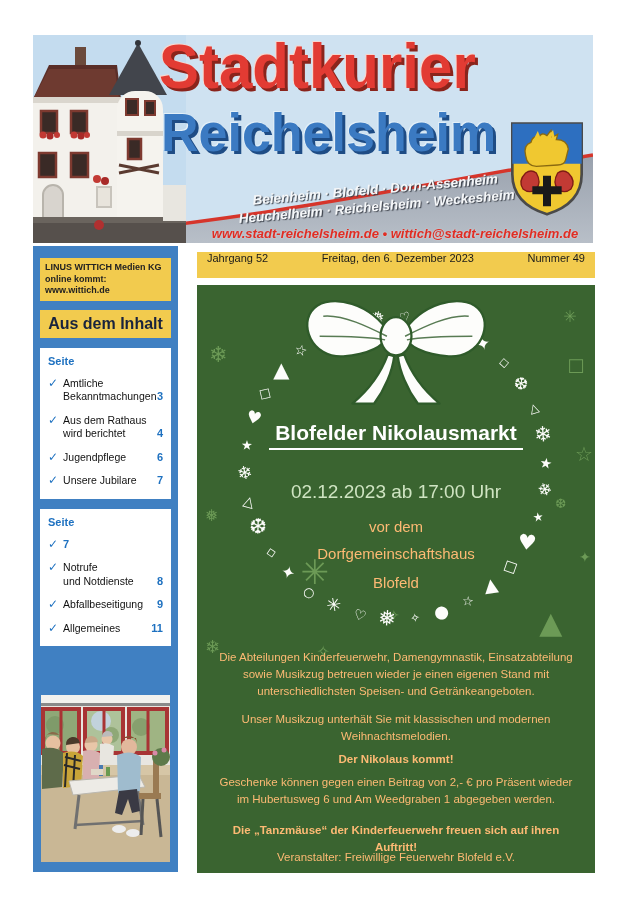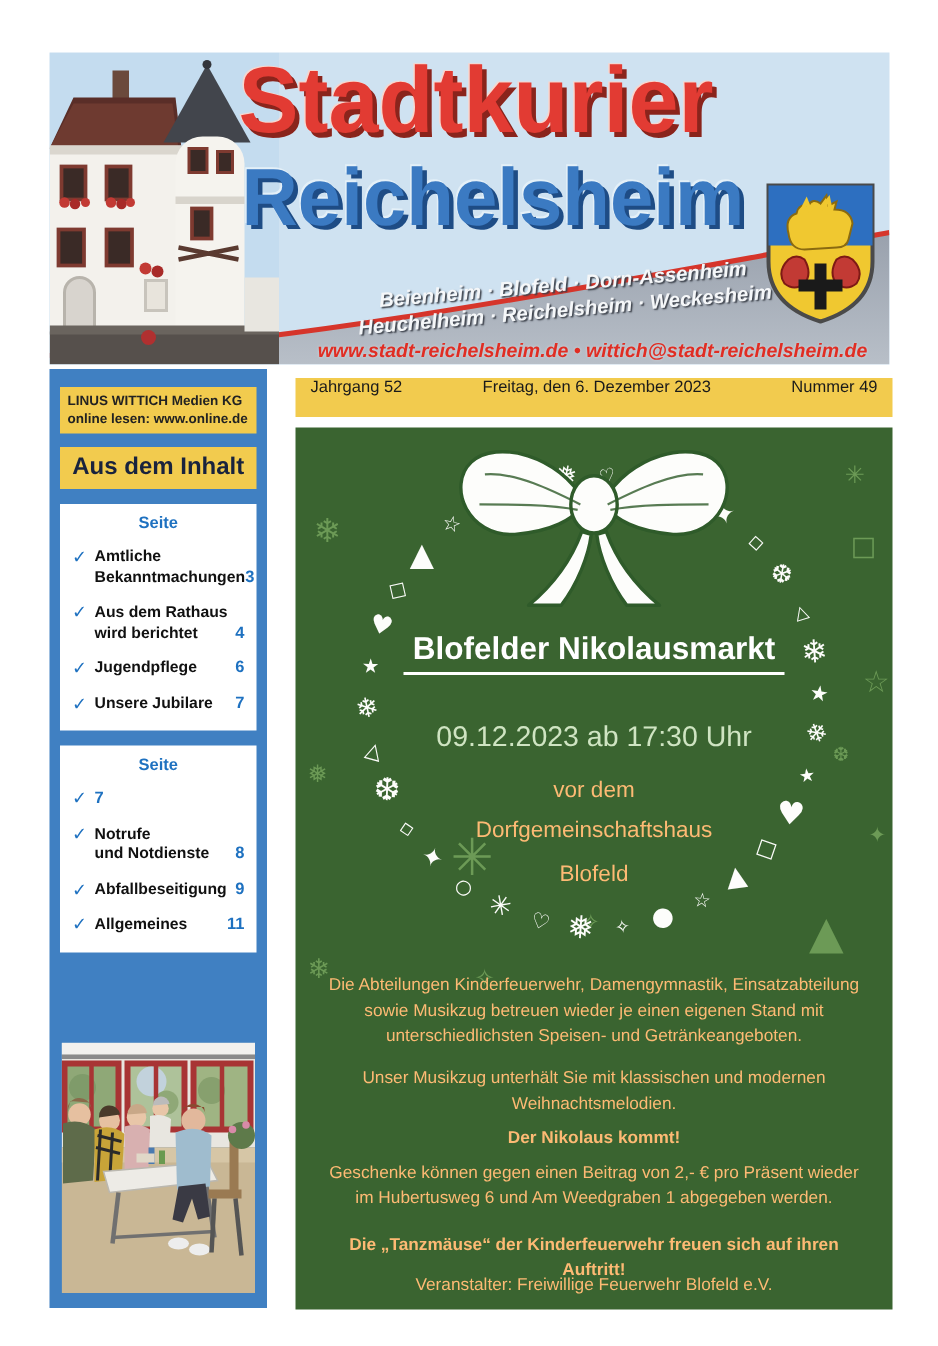--- a/index.html
+++ b/index.html
@@ -24,25 +24,25 @@
            font-weight:bold;font-style:italic;font-size:13px;color:#E02D23;white-space:nowrap;
            text-shadow:0 0 2px rgba(255,255,255,.45);}
 
   
   .sidebar{position:absolute;left:33px;top:246px;width:145px;height:626px;background:#4080C2;}
   .pubbox{margin:12px 7px 0 7px;background:#F2CB4E;padding:4px 5px;
           font-size:9px;font-weight:bold;line-height:11.5px;color:#222;}
   .inhaltbox{margin:9px 7px 0 7px;background:#F2CB4E;padding:5px 2px;text-align:center;
              font-size:16px;font-weight:bold;color:#19233D;}
   .tocbox{margin:10px 7px 0 7px;background:#ffffff;padding:7px 8px 11px 8px;}
-  .seite{text-align:center;color:#1E71C0;font-weight:bold;font-size:11px;}
+  .seite{text-align:left;color:#1E71C0;font-weight:bold;font-size:11px;}
   .toc-row{display:flex;margin-top:10px;font-size:10.5px;align-items:flex-start;}
   .check{color:#1E71C0;font-weight:bold;font-size:12px;margin-right:5px;line-height:13px;
          font-family:"DejaVu Sans",sans-serif;}
-  .lbl{flex:1;line-height:13.5px;color:#111;font-weight:bold;}
+  .lbl{flex:1;line-height:13.5px;color:#111;}
   .pg{color:#1E71C0;font-weight:bold;font-size:11px;align-self:flex-end;line-height:13.5px;}
   .photobox{position:absolute;left:8px;right:8px;bottom:10px;height:167px;overflow:hidden;}
 
   
   .issuebar{position:absolute;left:197px;top:252px;width:398px;height:26px;background:#F2CB4E;
             box-sizing:border-box;display:flex;justify-content:space-between;align-items:flex-start;
             padding:0 10px;font-size:11px;font-weight:normal;color:#1A1A1A;}
 
   
   .poster{position:absolute;left:197px;top:285px;width:398px;height:588px;background:#3A6430;overflow:hidden;}
@@ -141,21 +141,21 @@
       <path d="M20,17 l3,-6 2,5 M30,15 l4,-5 1,5" stroke="#F0C830" stroke-width="2" fill="none"></path>
       <path d="M14,40 q-6,6 -2,12 q5,4 10,0 q4,-5 0,-12 q-4,-3 -8,0 Z" fill="#C23A34" stroke="#7E1A15" stroke-width="1"></path>
       <path d="M46,40 q6,6 2,12 q-5,4 -10,0 q-4,-5 0,-12 q4,-3 8,0 Z" fill="#C23A34" stroke="#7E1A15" stroke-width="1"></path>
       <path d="M27,42 h6 v8 h8 v6 h-8 v9 h-6 v-9 h-8 v-6 h8 Z" fill="#1A1A1A"></path>
     </svg>
   </div>
 
   <div class="sidebar">
     <div class="pubbox">
       <span>LINUS WITTICH Medien KG</span><br>
-      <span>online lesen: www.online.de</span>
+      <span>online kommt: www.wittich.de</span>
     </div>
 
     <div class="inhaltbox">Aus dem Inhalt</div>
 
     <div class="tocbox">
       <div class="seite">Seite</div>
       <div>
           <div class="toc-row">
             <span class="check">✓</span>
             <span class="lbl"><span>Amtliche</span><br><span>Bekanntmachungen</span></span>
@@ -336,21 +336,21 @@
         <path d="M30,30 C52,28 80,42 100,52"></path>
         <path d="M26,52 C50,52 78,52 98,56"></path>
         <path d="M190,30 C168,28 140,42 120,52"></path>
         <path d="M194,52 C170,52 142,52 122,56"></path>
       </g>
     </svg>
 
     <div class="ptext p-title">
       <span>Blofelder Nikolausmarkt</span>
     </div>
-    <div class="ptext p-date">09.12.2023 ab 17:30 Uhr</div>
+    <div class="ptext p-date">02.12.2023 ab 17:00 Uhr</div>
     <div class="ptext p-v1">vor dem</div>
     <div class="ptext p-v2">Dorfgemeinschaftshaus</div>
     <div class="ptext p-v3">Blofeld</div>
     <div class="ptext p-body p-b1">Die Abteilungen Kinderfeuerwehr, Damengymnastik, Einsatzabteilung sowie Musikzug betreuen wieder je einen eigenen Stand mit unterschiedlichsten Speisen- und Getränkeangeboten.</div>
     <div class="ptext p-body p-b2">Unser Musikzug unterhält Sie mit klassischen und modernen Weihnachtsmelodien.</div>
     <div class="ptext p-body p-b3">Der Nikolaus kommt!</div>
     <div class="ptext p-body p-b4">Geschenke können gegen einen Beitrag von 2,- € pro Präsent wieder im Hubertusweg 6 und Am Weedgraben 1 abgegeben werden.</div>
     <div class="ptext p-body p-b5">Die „Tanzmäuse“ der Kinderfeuerwehr freuen sich auf ihren Auftritt!</div>
     <div class="ptext p-body p-b6">Veranstalter: Freiwillige Feuerwehr Blofeld e.V.</div>
   </div>

